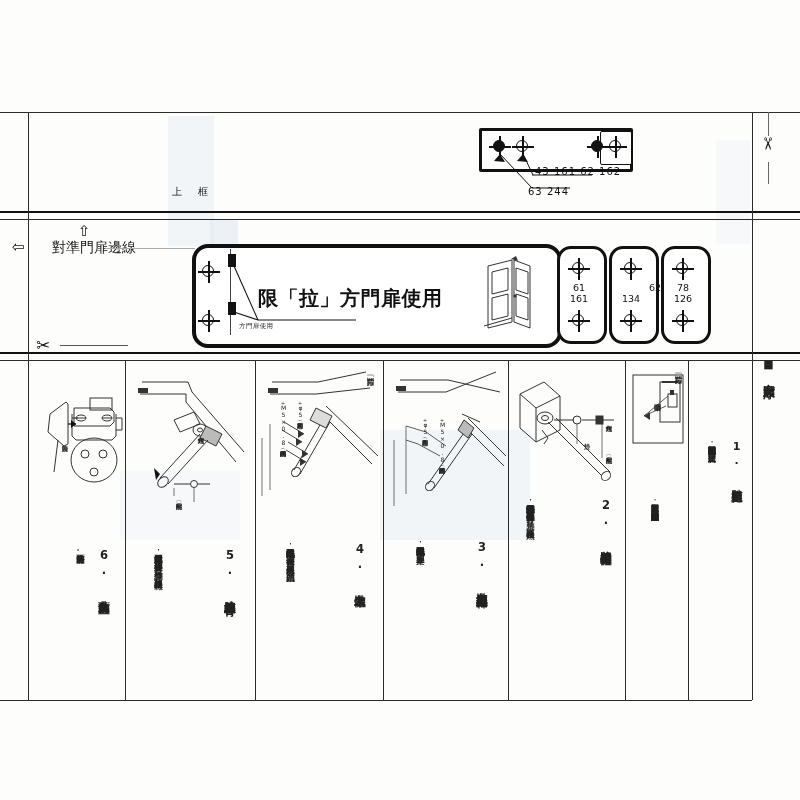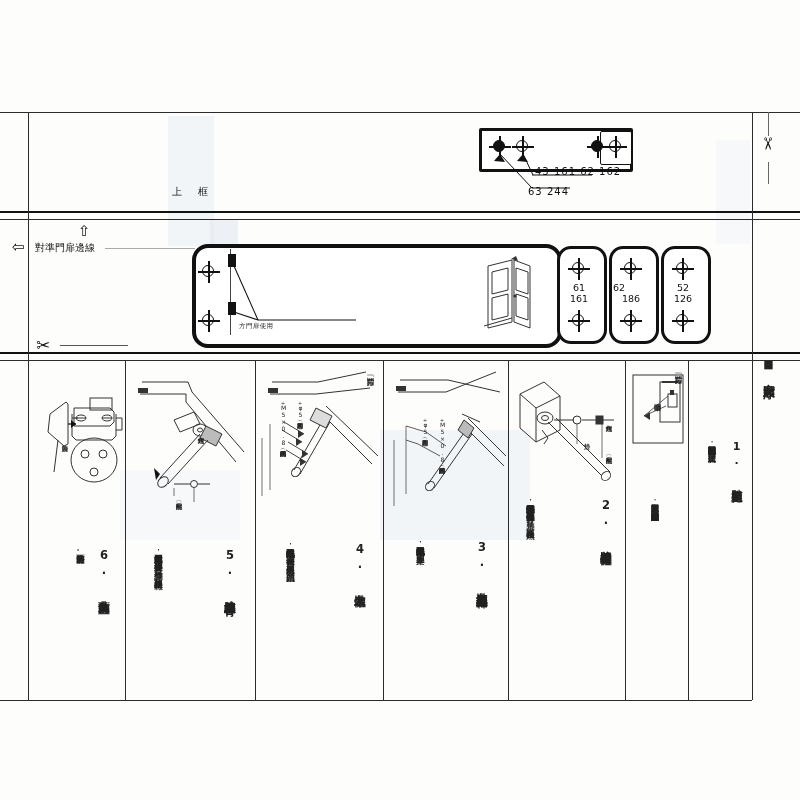--- a/index.html
+++ b/index.html
@@ -84,21 +84,21 @@
   <div class="sciss" style="left:36px;top:337px;">✂</div>
   <div class="hline" style="left:60px;top:345px;width:68px;background:#555;"></div>
   <div class="sciss rot" style="left:760px;top:135px;">✂</div>
   <div class="vline" style="left:768px;top:112px;height:24px;background:#666;"></div>
   <div class="vline" style="left:768px;top:162px;height:22px;background:#666;"></div>
 
   <div class="lbl" style="left:172px;top:186px;font-size:10px;letter-spacing:3px;">上　框</div>
   <div class="arr-up" style="left:78px;top:224px;">⇧</div>
 
   <div class="arr-left" style="left:12px;top:240px;">⇦</div>
-  <div class="lbl" style="left:35px;top:242px;font-size:10px;">對準門扉邊線</div>
+  <div class="lbl" style="left:28px;top:242px;font-size:14px;padding-left:24px;">對準門扉邊線</div>
   <div class="hline" style="left:105px;top:248px;width:90px;background:#aaa;"></div>
 
   <div class="tmpl-top" style="left:479px;top:128px;width:148px;height:38px;"></div>
   <div class="tmpl-top" style="left:600px;top:131px;width:30px;height:32px;border-width:1px;"></div>
 
   <div class="cross solid" style="left:489px;top:136px;">
       <i></i>
     </div>
   <div class="cross" style="left:512px;top:136px;">
       <i></i>
@@ -133,20 +133,21 @@
 
   <svg class="draw" style="left:224px;top:250px;width:140px;height:90px;" viewBox="0 0 140 90">
     <rect x="4" y="4" width="8" height="13" fill="#111"></rect>
     <rect x="4" y="52" width="8" height="13" fill="#111"></rect>
     <path d="M10,16 L34,70" stroke="#111" stroke-width="1.1" fill="none"></path>
     <path d="M10,62 L34,70" stroke="#111" stroke-width="1.1" fill="none"></path>
     <path d="M34,70 L132,70" stroke="#111" stroke-width="1" fill="none"></path>
   </svg>
   <div class="lbl-sm" style="left:239px;top:322px;font-size:6.5px;letter-spacing:.4px;">方門扉使用</div>
 
+  <div class="bigtext" style="left:258px;top:286px;">限「拉」方門扉使用</div>
 
   <svg class="door-ico" style="left:478px;top:256px;width:62px;height:76px;" viewBox="0 0 62 76">
     <g stroke="#333" stroke-width="1" fill="none">
       <path d="M10,10 L34,4 L34,66 L10,72 Z"></path>
       <path d="M36,4 L52,10 L52,72 L36,66 Z"></path>
       <path d="M14,16 L30,12 L30,34 L14,38 Z"></path>
       <path d="M14,42 L30,38 L30,60 L14,64 Z"></path>
       <path d="M38,12 L50,16 L50,38 L38,34 Z"></path>
       <path d="M38,38 L50,42 L50,64 L38,60 Z"></path>
       <path d="M6,70 L34,62"></path>
@@ -162,31 +163,31 @@
   <div class="num" style="left:557px;top:282px;width:44px;">61</div>
   <div class="num" style="left:557px;top:293px;width:44px;">161</div>
   <div class="cross" style="left:568px;top:310px;">
       <i></i>
     </div>
 
   <div class="tmpl-cell" style="left:609px;top:246px;width:44px;height:92px;"></div>
   <div class="cross" style="left:620px;top:258px;">
       <i></i>
     </div>
-  <div class="num" style="left:597px;top:282px;width:44px;">62</div>
-  <div class="num" style="left:609px;top:293px;width:44px;">186</div>
+  <div class="num" style="left:633px;top:282px;width:44px;">62</div>
+  <div class="num" style="left:609px;top:293px;width:44px;">134</div>
   <div class="cross" style="left:620px;top:310px;">
       <i></i>
     </div>
 
   <div class="tmpl-cell" style="left:661px;top:246px;width:44px;height:92px;"></div>
   <div class="cross" style="left:672px;top:258px;">
       <i></i>
     </div>
-  <div class="num" style="left:661px;top:282px;width:44px;">52</div>
+  <div class="num" style="left:661px;top:282px;width:44px;">78</div>
   <div class="num" style="left:661px;top:293px;width:44px;">126</div>
   <div class="cross" style="left:672px;top:310px;">
       <i></i>
     </div>
 
   <div class="vtext" style="left:762px;top:358px;font-size:11px;letter-spacing:1px;">■</div>
   <div class="vtext vtitle" style="left:760px;top:374px;font-size:12px;letter-spacing:1px;">安裝順序</div>
 
   <svg class="draw" style="left:630px;top:372px;width:56px;height:74px;" viewBox="0 0 56 74">
     <rect x="3" y="3" width="50" height="68" stroke="#333" stroke-width="1" fill="none"></rect>

